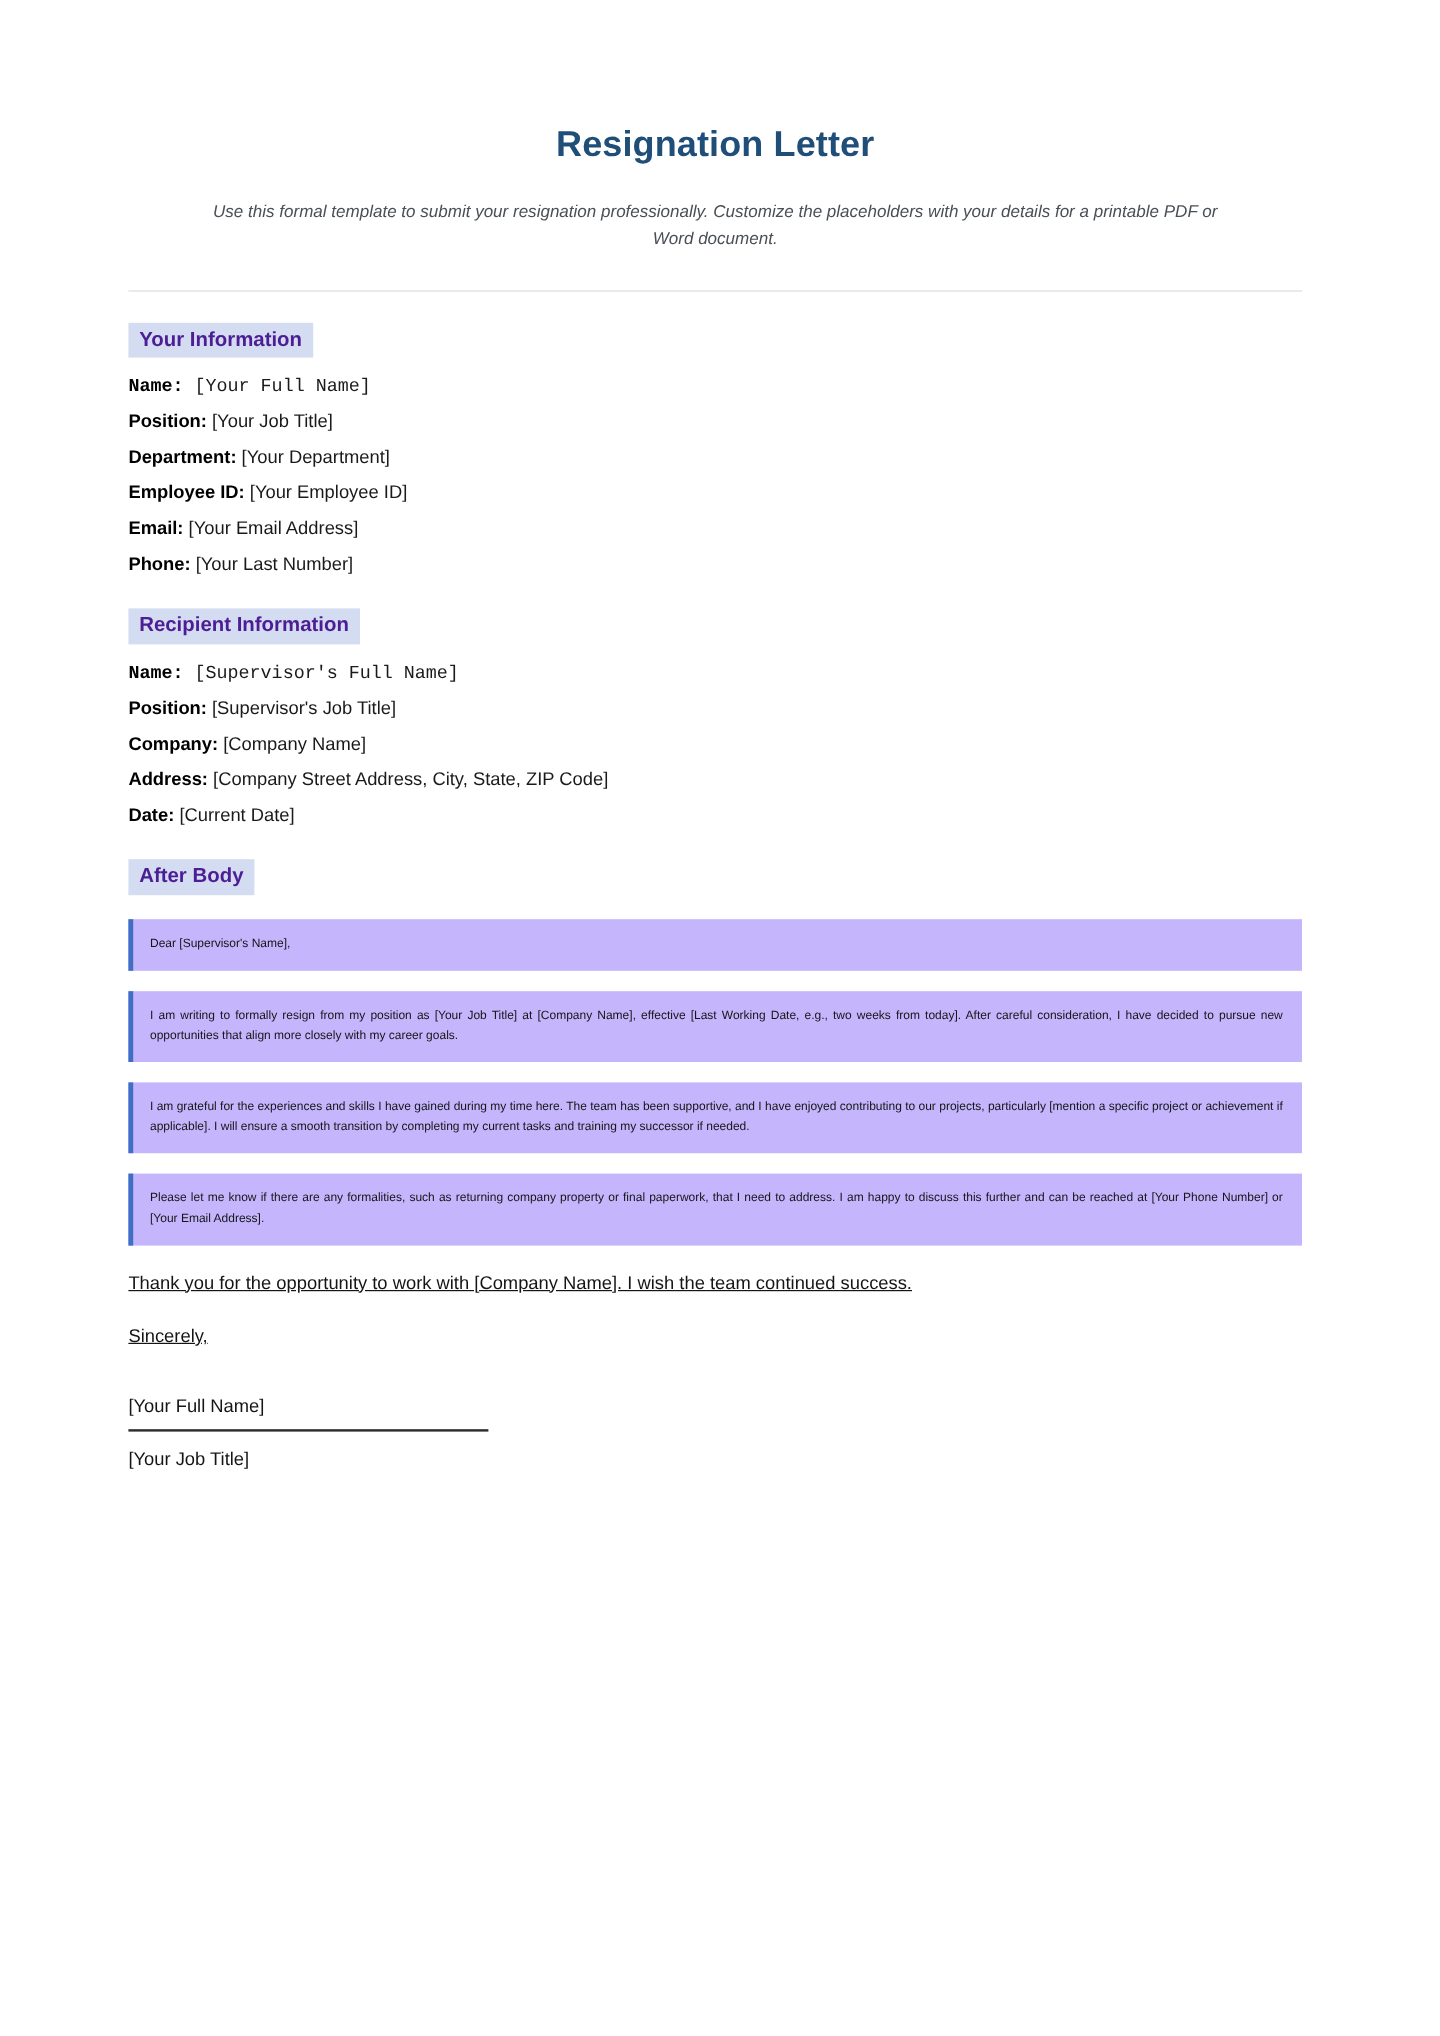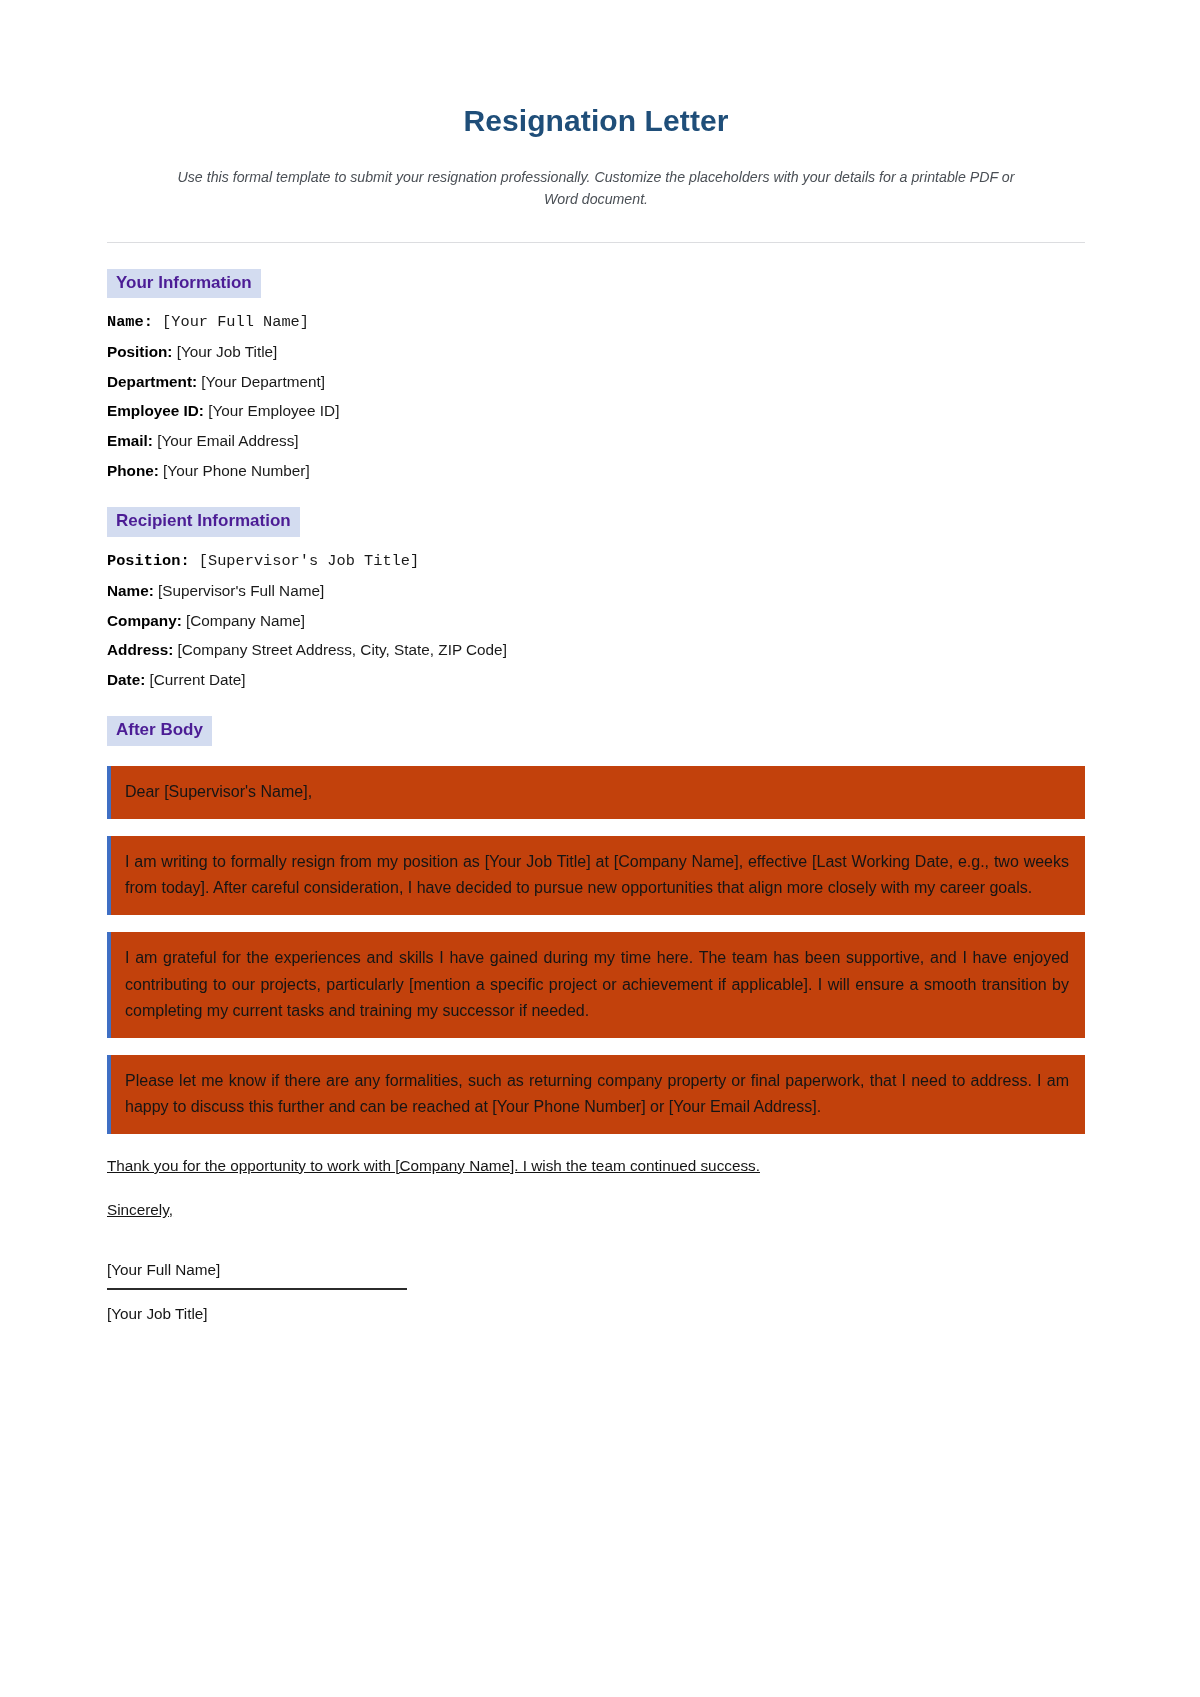--- a/index.html
+++ b/index.html
@@ -93,23 +93,23 @@
     color: #1a1a1a;
   }
 
   .quote-stack {
     margin-top: 20px;
   }
 
   blockquote.para {
     margin: 0 0 17px 0;
     padding: 13px 16px 13px 14px;
-    background: #c2410c;
+    background: #c4b5fd;
     border-left: 4px solid #3f6fc4;
-    font-size: 16px;
+    font-size: 10px;
     line-height: 1.66;
     color: #151515;
     text-align: justify;
   }
   blockquote.para:last-child { margin-bottom: 0; }
 
   .plain-para {
     margin: 0;
     padding-top: 20px;
     font-size: 15.3px;
@@ -172,36 +172,36 @@
         <p class="field">
           <span class="lbl">Employee ID:</span>
           <span class="val">[Your Employee ID]</span>
         </p>
         <p class="field">
           <span class="lbl">Email:</span>
           <span class="val">[Your Email Address]</span>
         </p>
         <p class="field">
           <span class="lbl">Phone:</span>
-          <span class="val">[Your Phone Number]</span>
+          <span class="val">[Your Last Number]</span>
         </p>
       </div>
     </div>
 
     <div>
       <div class="section-head">Recipient Information</div>
 
       <div class="field-list">
         <p class="field">
+          <span class="lbl">Name:</span>
+          <span class="val">[Supervisor's Full Name]</span>
+        </p>
+        <p class="field">
           <span class="lbl">Position:</span>
           <span class="val">[Supervisor's Job Title]</span>
-        </p>
-        <p class="field">
-          <span class="lbl">Name:</span>
-          <span class="val">[Supervisor's Full Name]</span>
         </p>
         <p class="field">
           <span class="lbl">Company:</span>
           <span class="val">[Company Name]</span>
         </p>
         <p class="field">
           <span class="lbl">Address:</span>
           <span class="val">[Company Street Address, City, State, ZIP Code]</span>
         </p>
         <p class="field">

